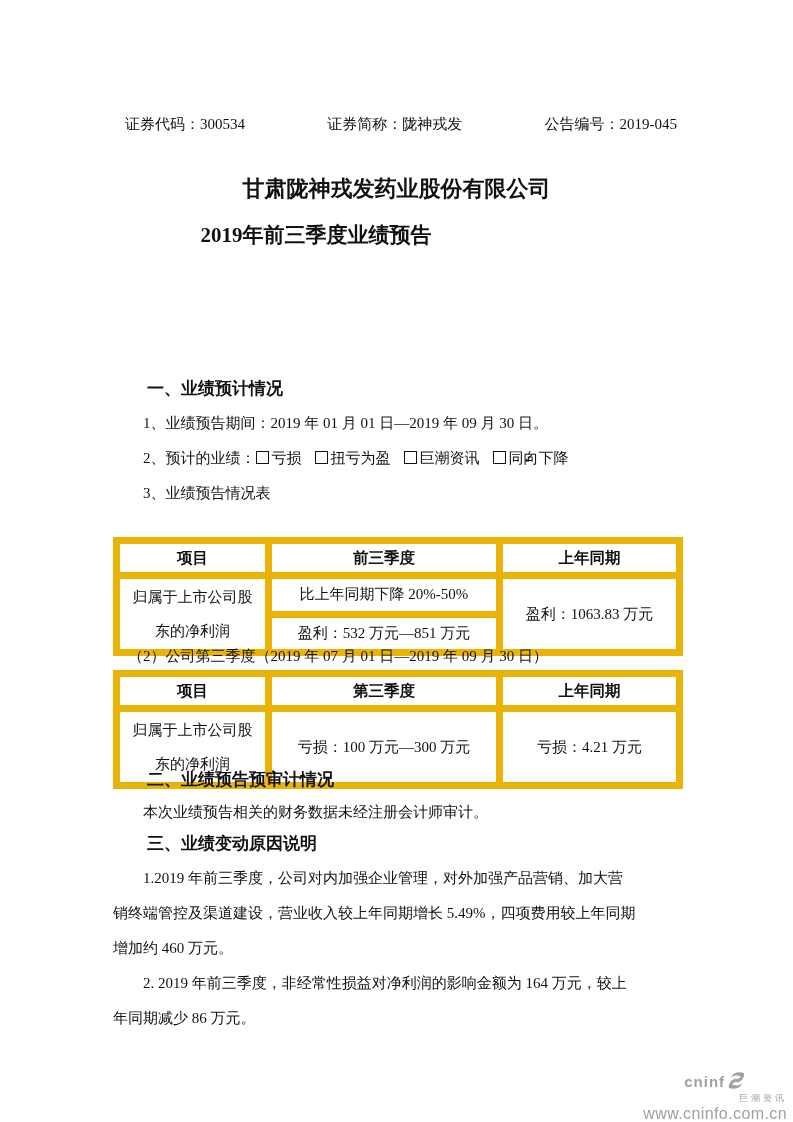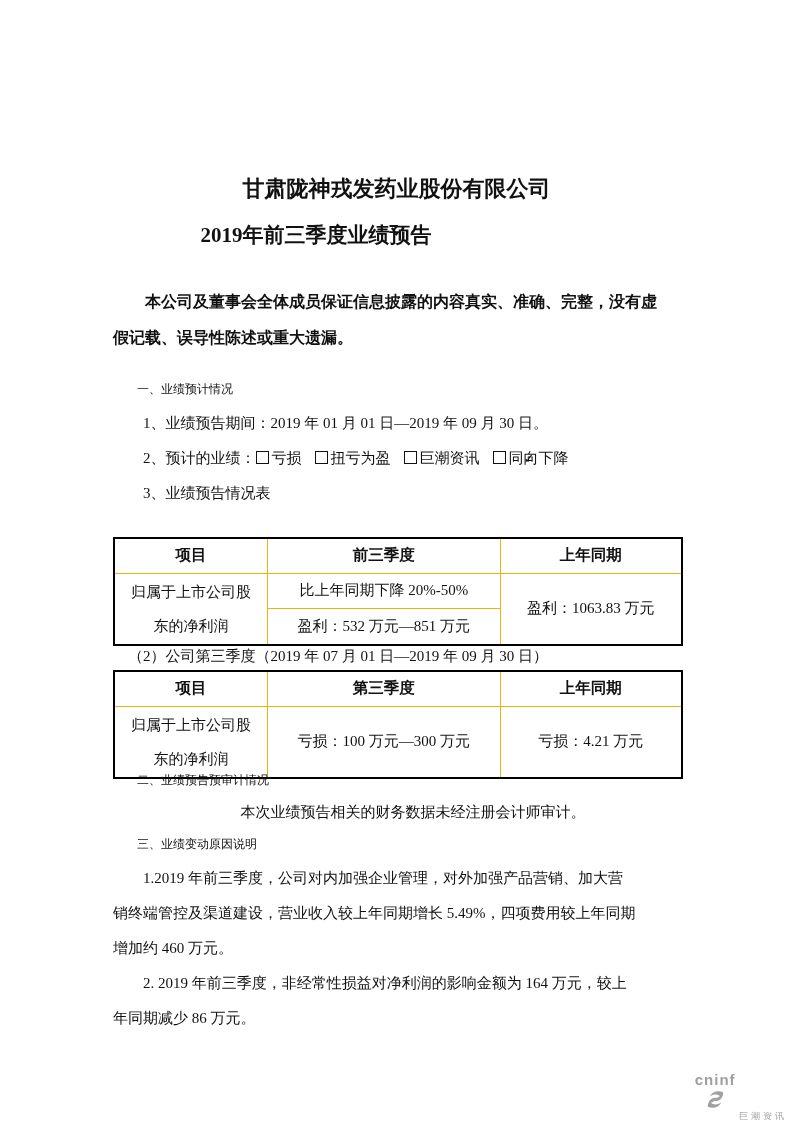--- a/index.html
+++ b/index.html
@@ -28,34 +28,34 @@
 
   .declaration {
     top:284px;
     font-size:16px; font-weight:bold;
     line-height:36px;
     white-space:pre-line;
     text-indent:2em;
     text-align:justify;
   }
 
-  .heading { font-size:12px; font-weight:normal; line-height:22px; text-indent:2em; }
+  .heading { font-size:17px; font-weight:bold; line-height:22px; text-indent:2em; }
   .bodyline { font-size:15px; line-height:22px; text-indent:2em; }
   .caption { font-size:15px; line-height:22px; text-indent:1em; }
 
   .sec1-heading { top:378px; }
   .item-1 { top:412px; }
   .item-2 { top:447px; }
   .item-3 { top:482px; }
   .caption-1 { top:512px; }
   .table-1 { top:537px; }
   .caption-2 { top:645px; }
   .table-2 { top:670px; }
   .sec2-heading { top:769px; }
-  .sec2-body { top:801px;text-align:center; }
+  .sec2-body { top:801px; }
   .sec3-heading { top:833px; }
   .para-1 { top:861px; }
   .para-2 { top:966px; }
 
   .para {
     font-size:15px; line-height:35px;
     white-space:pre-line;
     text-indent:2em;
   }
 
@@ -77,55 +77,58 @@
   }
 
   table.doc-table {
     width:570px;
     border-collapse:collapse;
     border:2px solid #000;
     font-size:15px;
     table-layout:fixed;
   }
   .doc-table th, .doc-table td {
-    border:1px solid #eab308;
+    border:7px solid #eab308;
     text-align:center;
     vertical-align:middle;
     padding:1px 4px;
   }
   .doc-table th { font-weight:bold; height:35px; font-size:15.5px; }
   .col-1 { width:27%; } .col-2 { width:41%; } .col-3 { width:32%; }
   .rowlabel { white-space:pre-line; line-height:34px; }
   .t1-sub { height:33px; }
   .t2-row { height:56px; }
 
   .logo {
     position:absolute;
     top:1072px; right:6px;
     text-align:right;
     color:#a0a0a0;
     font-family:"Liberation Sans","DejaVu Sans",sans-serif;
     line-height:1.1;
   }
-  .logo .brand-row { display:flex; align-items:center; justify-content:flex-end; gap:2px;flex-direction:column; }
+  .logo .brand-row { display:flex; align-items:center; justify-content:center; gap:2px; }
   .logo .brand { font-size:15px; font-weight:bold; letter-spacing:1px; }
   .logo .cn { font-size:9px; letter-spacing:3px; margin-top:1px; }
   .logo .url { font-size:16px; margin-top:2px; letter-spacing:0.4px; }
 </style>
 </head>
 <body>
 
 <div class="page">
 
+  <div class="blk info-row">
+    <span>证券代码：300534</span>
+    <span>证券简称：陇神戎发</span>
+    <span>公告编号：2019-045</span>
+  </div>
 
   <div class="title-company blk" style="left:0;">甘肃陇神戎发药业股份有限公司</div>
   <div class="title-doc blk" style="left:0;">2019年前三季度业绩预告</div>
 
-  <div class="blk declaration">本公司及董事会全体成员保证信息披露的内容真实、准确、完整，没有虚
-假记载、误导性陈述或重大遗漏。</div>
 
   <div class="blk heading sec1-heading">一、业绩预计情况</div>
 
   <div class="blk bodyline item-1">1、业绩预告期间：2019 年 01 月 01 日—2019 年 09 月 30 日。</div>
 
   <div class="blk bodyline item-2">
     <span>2、预计的业绩：</span><span class="option"><span class="cb" data-checked="false"></span><span>亏损</span></span><span class="option"><span class="cb" data-checked="false"></span><span>扭亏为盈</span></span><span class="option"><span class="cb" data-checked="false"></span><span>巨潮资讯</span></span><span class="option"><span class="cb" data-checked="true"></span><span>同向下降</span></span>
   </div>
 
   <div class="blk bodyline item-3">3、业绩预告情况表</div>

